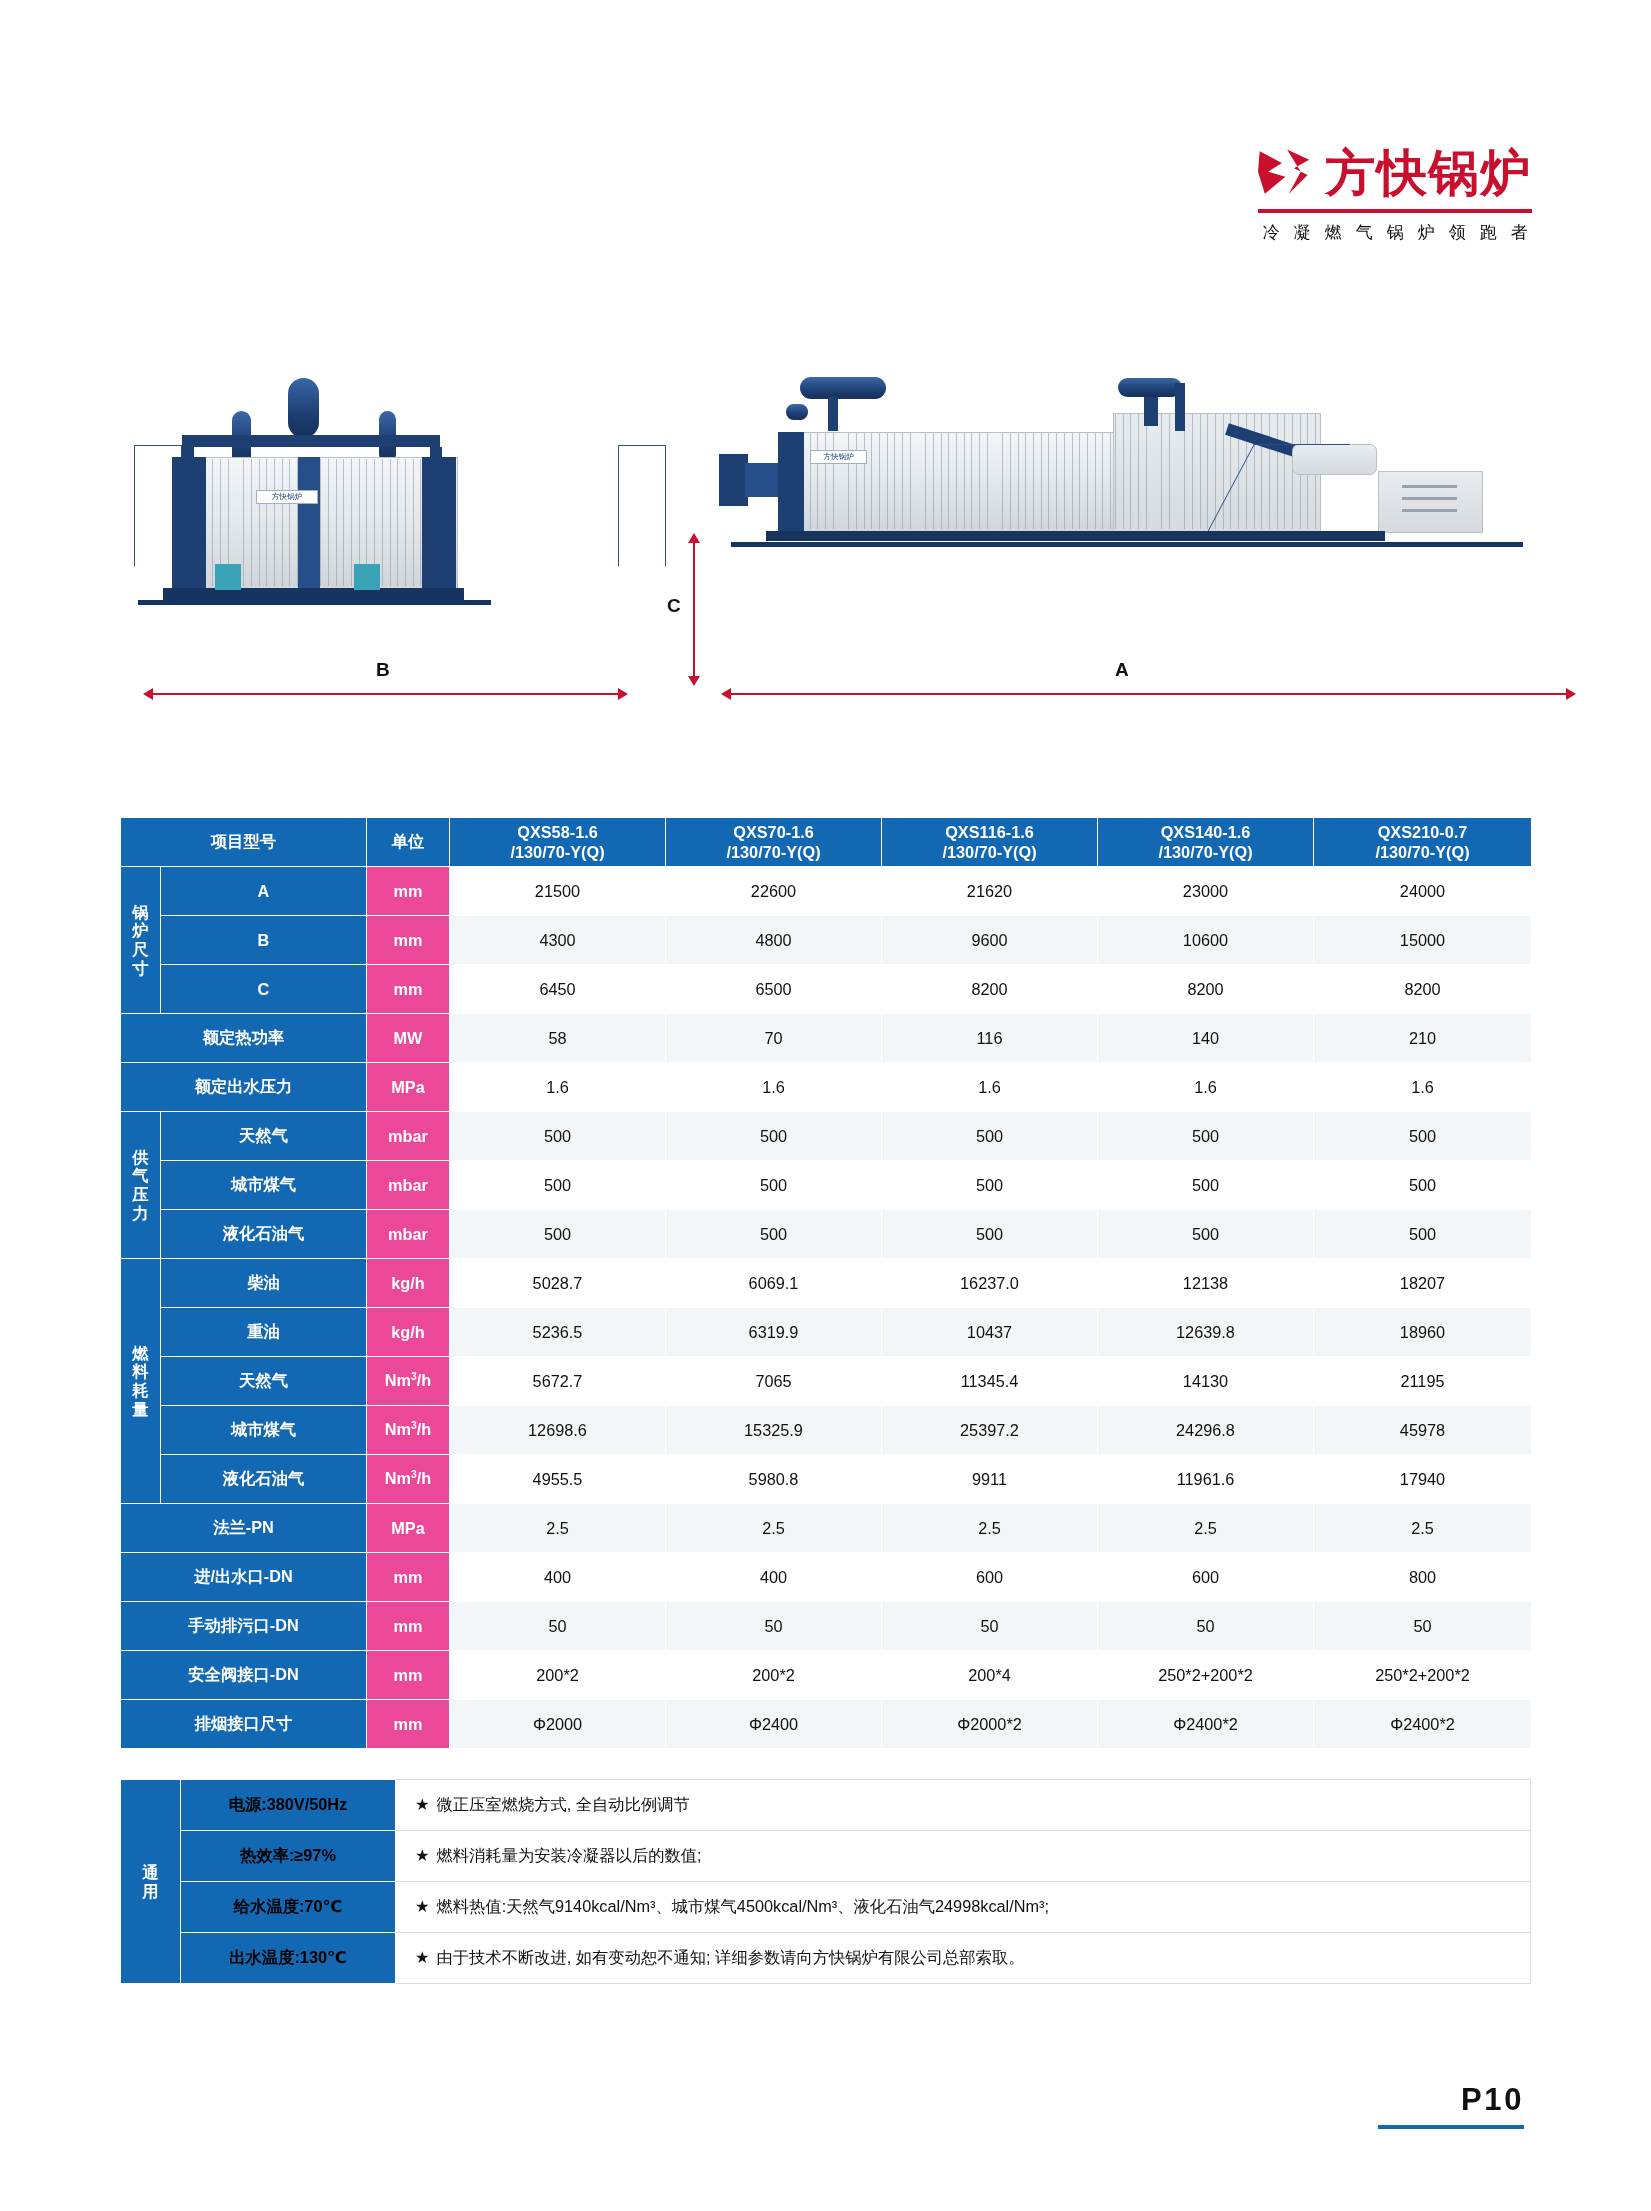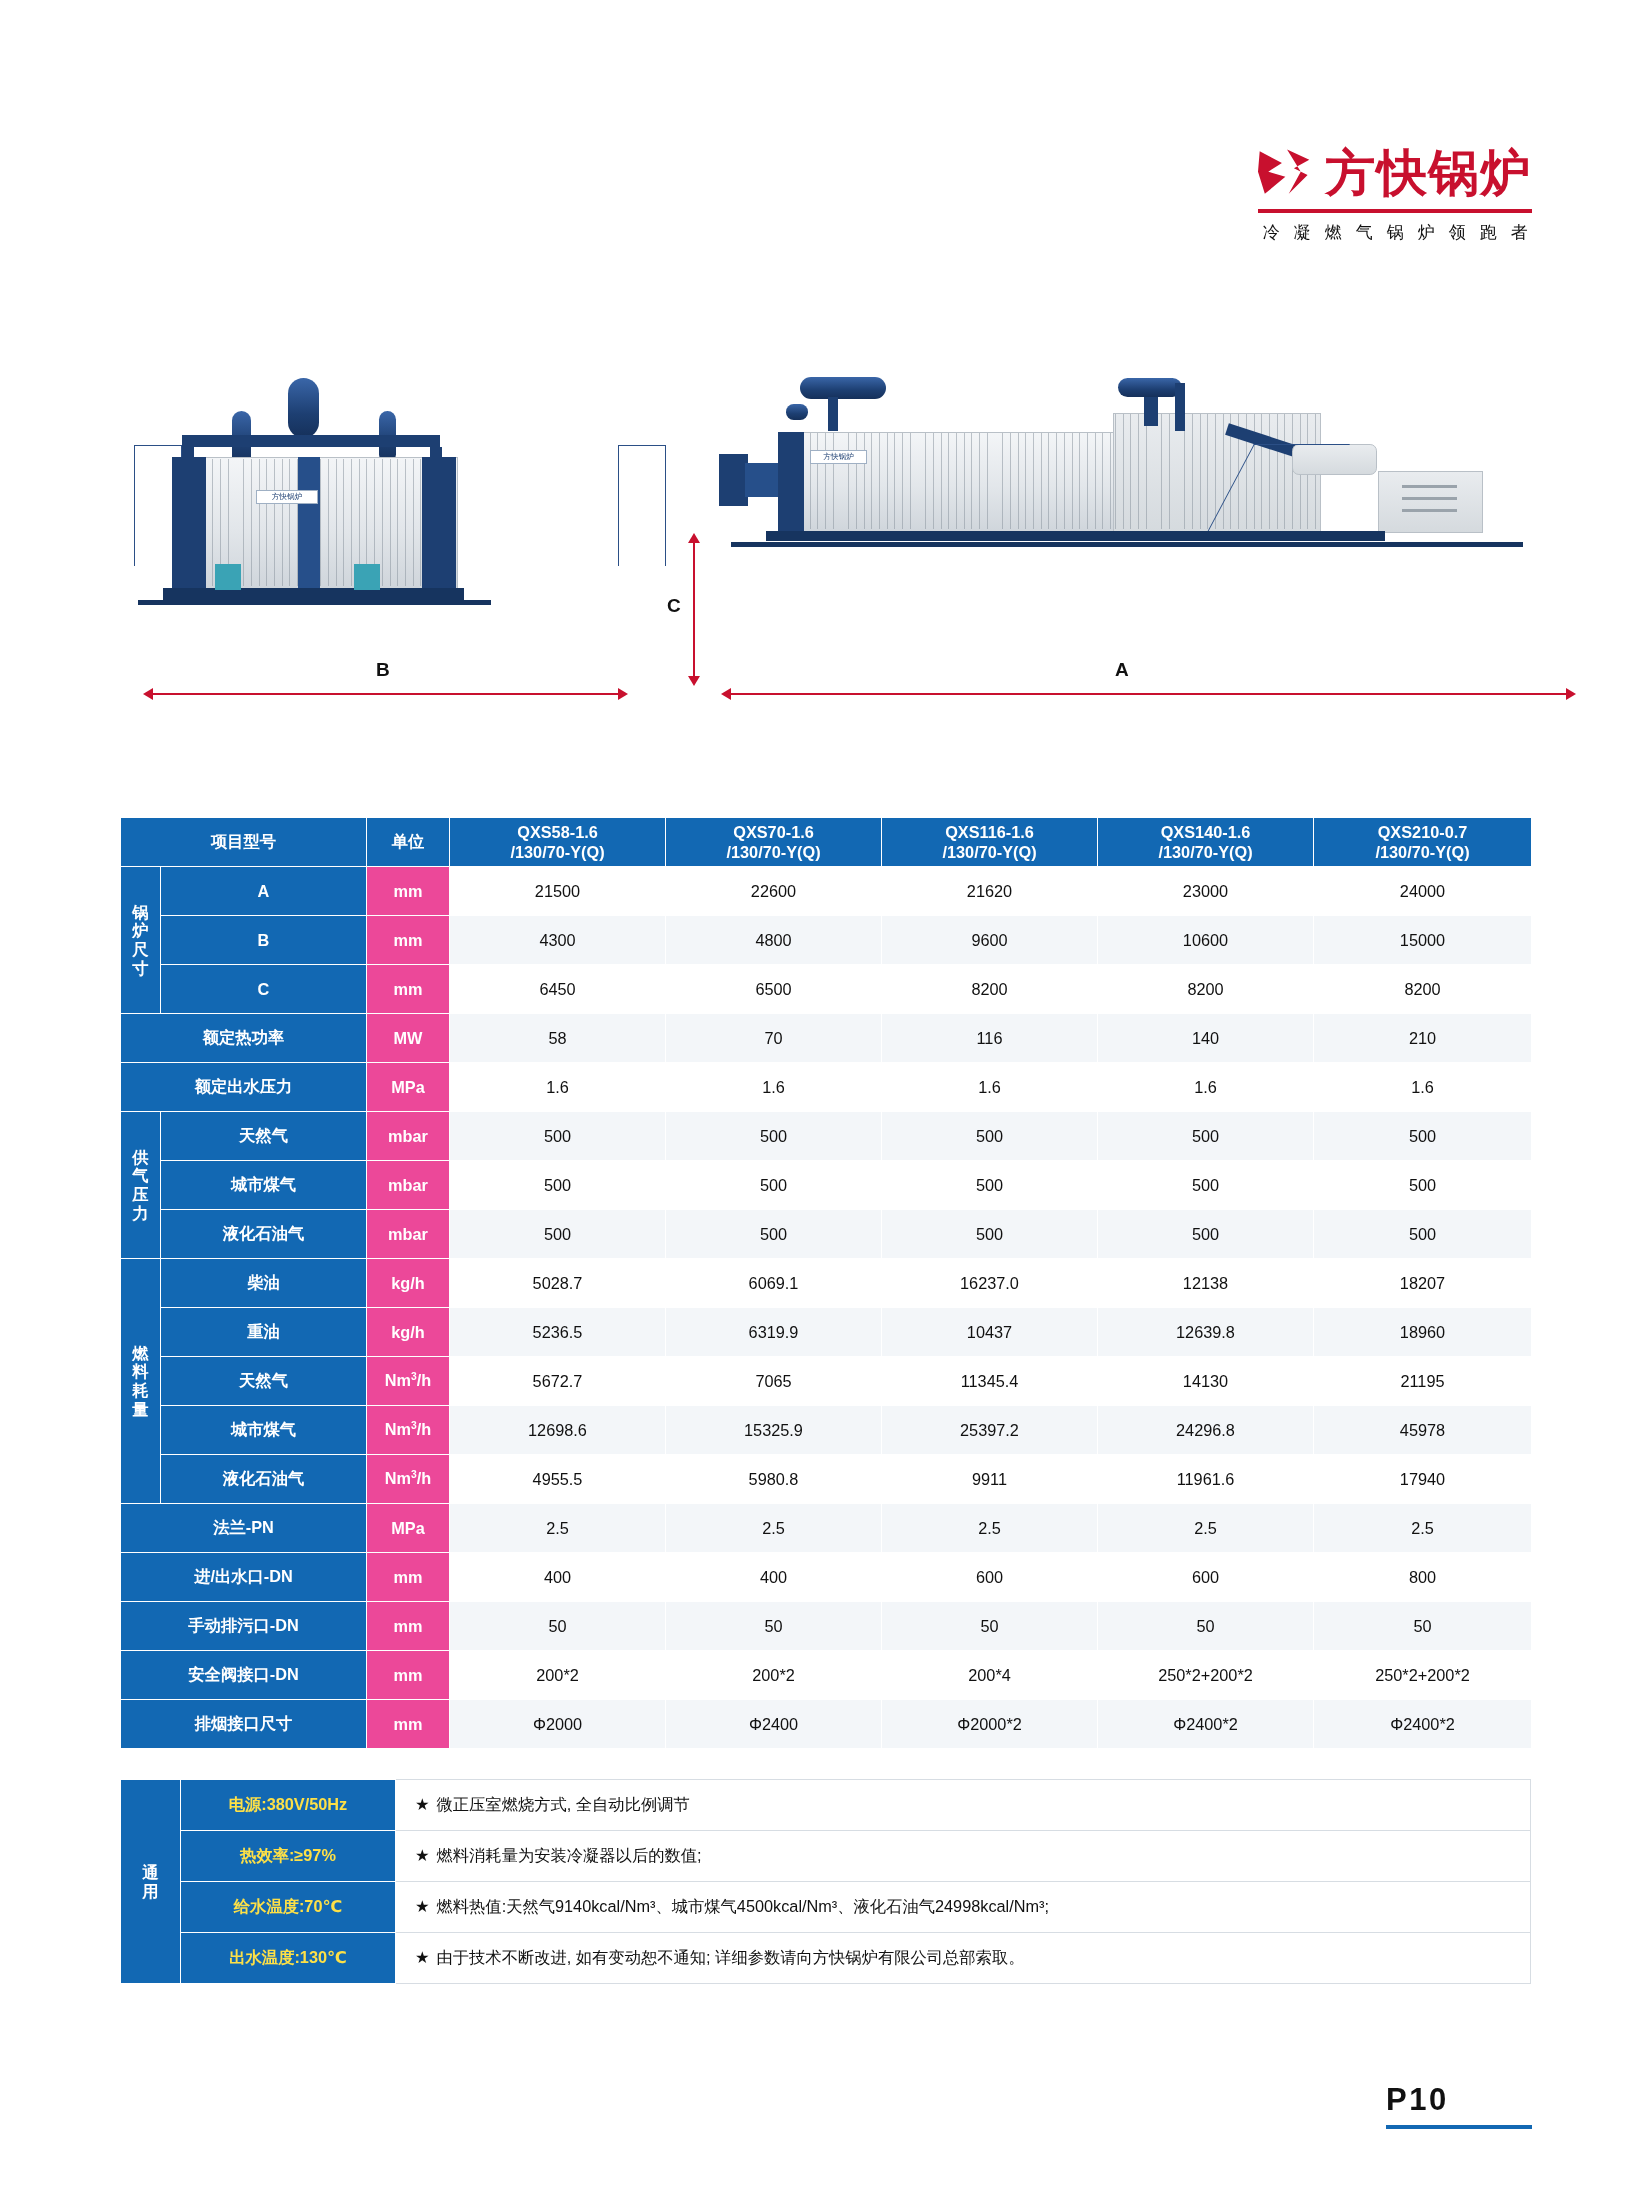--- a/index.html
+++ b/index.html
@@ -223,21 +223,21 @@
   }
   table.notes td {
     border: 0.9px solid #ffffff;
     height: 48px;
     font-size: 16.3px;
     vertical-align: middle;
   }
   .notes .grouplab { width: 60px; text-align: center; }
   .notes .keycell {
     background: #1268b3;
-    color: #fde047;
+    color: #000000;
     font-weight: bold;
     text-align: center;
     width: 215px;
     font-size: 16.3px;
   }
   .notes .notecell {
     background: #ffffff;
     border: 0.9px solid #d7dde3;
     color: #111;
     padding-left: 19px;
@@ -249,22 +249,23 @@
   .footnote {
     position: absolute;
     top: 1983px;
     left: 120px;
     font-size: 22.4px;
     font-weight: bold;
     color: #111;
   }
   .page-num {
     position: absolute;
-    right: 120px;
+    right: 128px;
     top: 2082px;
+    text-align: right;
   }
   .page-num .num {
     font-size: 31px;
     font-weight: bold;
     letter-spacing: 2.6px;
     color: #111;
   }
   .page-num .bar {
     margin-top: 6.9px;
     width: 146px;

